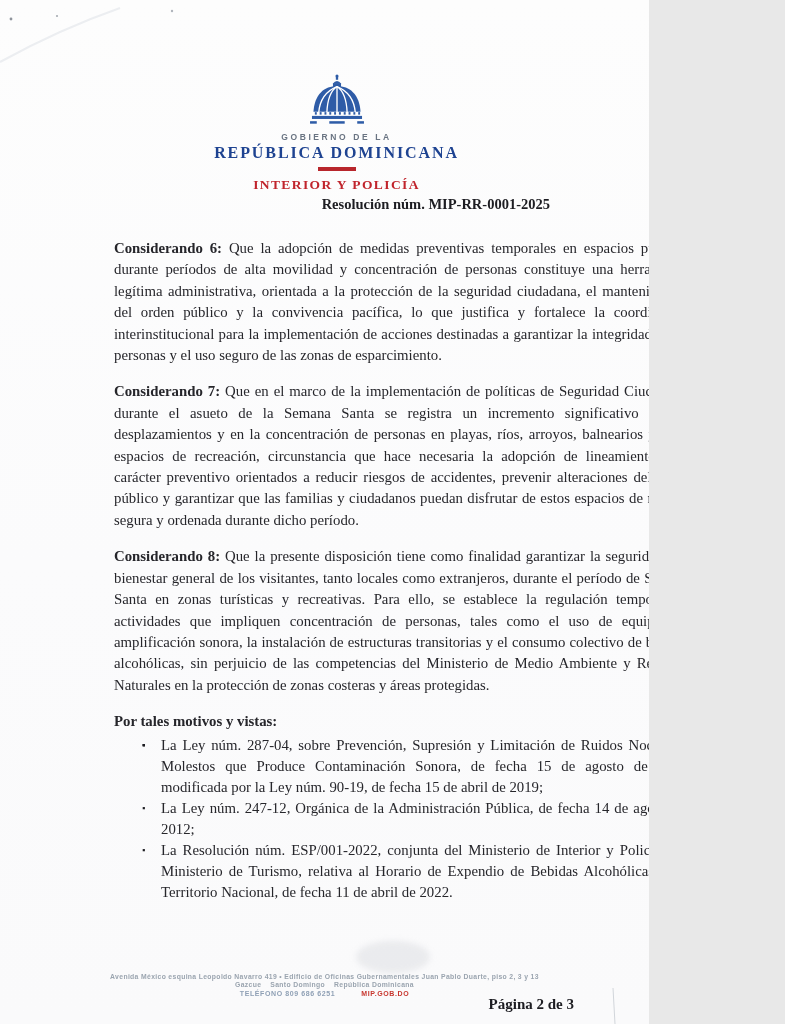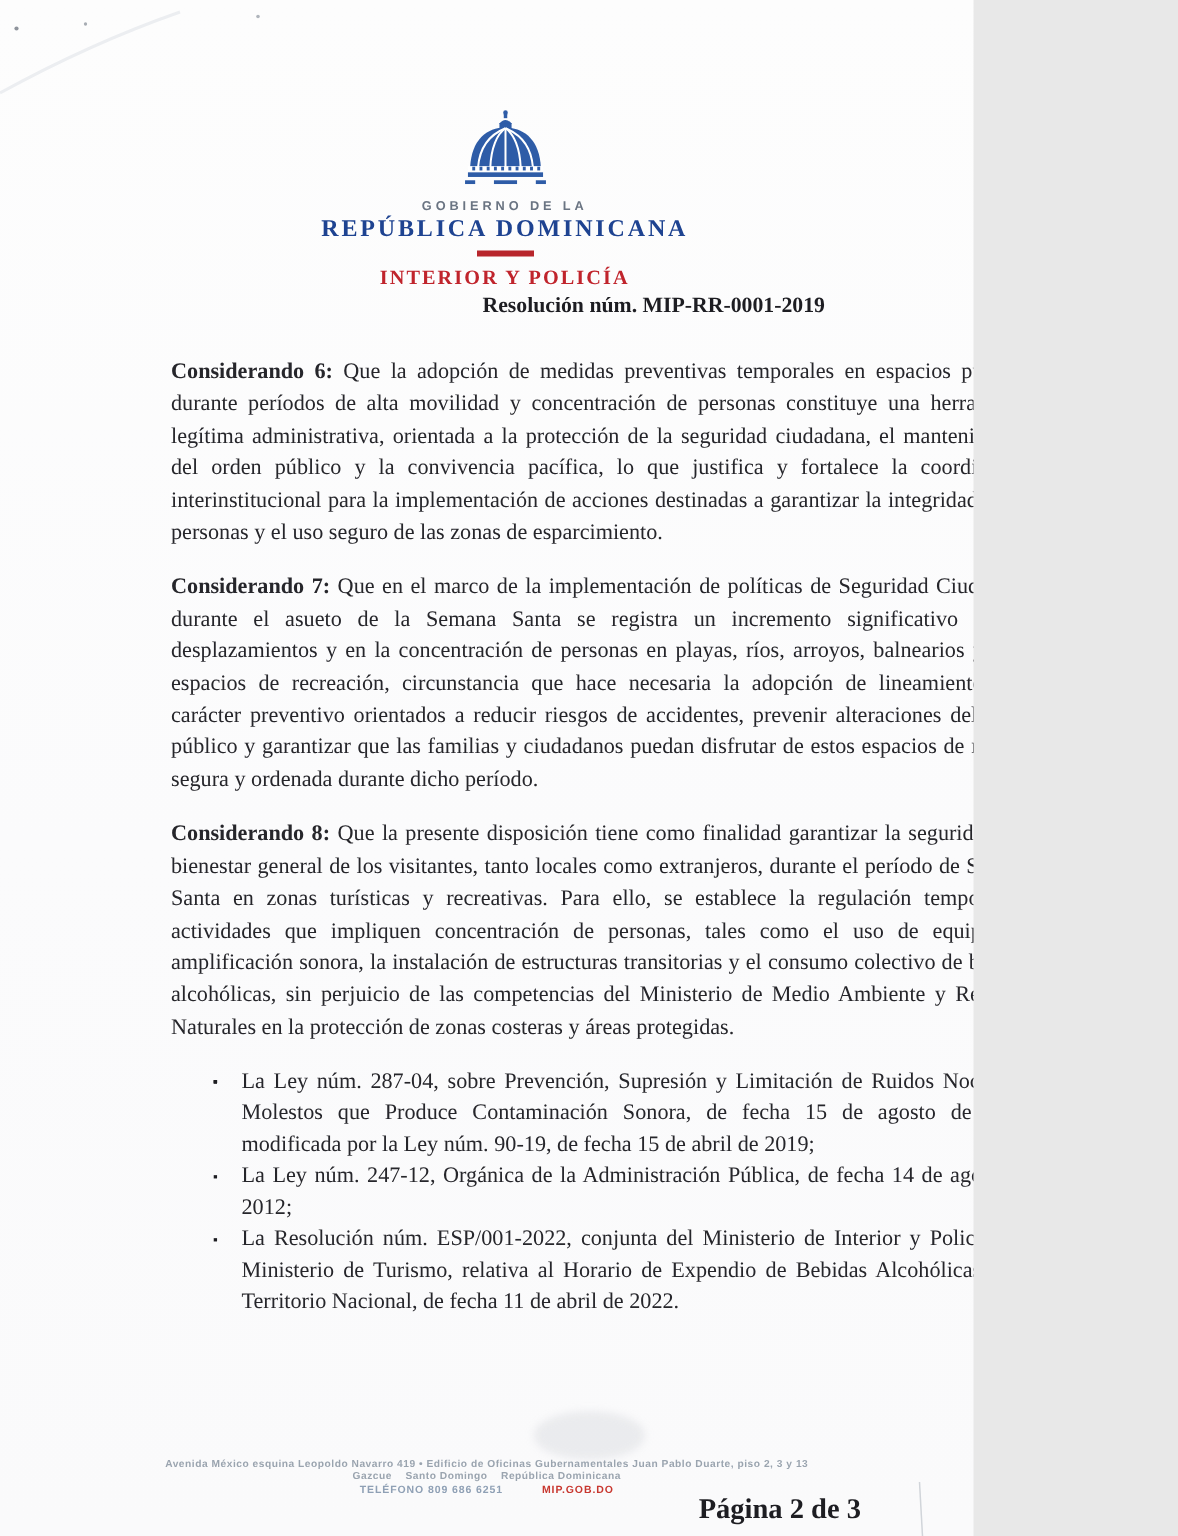--- a/index.html
+++ b/index.html
@@ -31,21 +31,21 @@
 
   
   .watermark{position:absolute;top:941px;left:356px;width:74px;height:32px;border-radius:50%;background:rgba(176,182,192,0.22);filter:blur(3px);}
   .footer{position:absolute;top:973px;left:0;right:0;text-align:center;font-family:"Liberation Sans",sans-serif;color:#98a2ae;}
   .footer .l1{font-size:6.8px;font-weight:700;letter-spacing:0.35px;color:#9aa4af;}
   .footer .l2{font-size:6.8px;font-weight:700;letter-spacing:0.35px;color:#9aa4af;margin-top:1px;}
   .footer .l3{font-size:7px;font-weight:700;letter-spacing:0.6px;margin-top:2px;}
   .footer .phone{color:#8fa0b5;}
   .footer .site{color:#c8372f;margin-left:26px;}
 
-  .page-num{position:absolute;top:996px;right:75px;font-size:19px;font-weight:700;color:#1d1d22;}
+  .page-num{position:absolute;top:996px;right:75px;font-size:15px;font-weight:700;color:#1d1d22;}
 
   
   .artifacts{position:absolute;inset:0;pointer-events:none;}
 </style>
 </head>
 <body>
 
 <div class="page">
 
   <div class="letterhead">
@@ -86,27 +86,28 @@
           </g>
         </svg>
       </span>
     </div>
     <div class="gob-line">GOBIERNO DE LA</div>
     <div class="rep-line">REPÚBLICA DOMINICANA</div>
     <div class="red-divider"></div>
     <div class="ministry-line">INTERIOR Y POLICÍA</div>
   </div>
 
-  <div class="res-num">Resolución núm. MIP-RR-0001-2019</div>
+  <div class="res-num">Resolución núm. MIP-RR-0001-2025</div>
 
   <div class="doc-body">
     <p class="para"><b>Considerando 6:</b><span> Que la adopción de medidas preventivas temporales en espacios públicos durante períodos de alta movilidad y concentración de personas constituye una herramienta legítima administrativa, orientada a la protección de la seguridad ciudadana, el mantenimiento del orden público y la convivencia pacífica, lo que justifica y fortalece la coordinación interinstitucional para la implementación de acciones destinadas a garantizar la integridad de las personas y el uso seguro de las zonas de esparcimiento.</span></p>
     <p class="para"><b>Considerando 7:</b><span> Que en el marco de la implementación de políticas de Seguridad Ciudadana, durante el asueto de la Semana Santa se registra un incremento significativo en los desplazamientos y en la concentración de personas en playas, ríos, arroyos, balnearios y otros espacios de recreación, circunstancia que hace necesaria la adopción de lineamientos con carácter preventivo orientados a reducir riesgos de accidentes, prevenir alteraciones del orden público y garantizar que las familias y ciudadanos puedan disfrutar de estos espacios de manera segura y ordenada durante dicho período.</span></p>
     <p class="para"><b>Considerando 8:</b><span> Que la presente disposición tiene como finalidad garantizar la seguridad y el bienestar general de los visitantes, tanto locales como extranjeros, durante el período de Semana Santa en zonas turísticas y recreativas. Para ello, se establece la regulación temporal de actividades que impliquen concentración de personas, tales como el uso de equipos de amplificación sonora, la instalación de estructuras transitorias y el consumo colectivo de bebidas alcohólicas, sin perjuicio de las competencias del Ministerio de Medio Ambiente y Recursos Naturales en la protección de zonas costeras y áreas protegidas.</span></p>
 
+    <div class="motives-heading">Por tales motivos y vistas:</div>
     <ul class="vistas">
       <li><span class="bullet">▪</span></li>
       <li><span class="bullet">▪</span></li>
       <li><span class="bullet">▪</span><span>La Ley núm. 287-04, sobre Prevención, Supresión y Limitación de Ruidos Nocivos y Molestos que Produce Contaminación Sonora, de fecha 15 de agosto de 2004, modificada por la Ley núm. 90-19, de fecha 15 de abril de 2019;</span></li>
       <li><span class="bullet">▪</span><span>La Ley núm. 247-12, Orgánica de la Administración Pública, de fecha 14 de agosto de 2012;</span></li>
       <li><span class="bullet">▪</span><span>La Resolución núm. ESP/001-2022, conjunta del Ministerio de Interior y Policía y el Ministerio de Turismo, relativa al Horario de Expendio de Bebidas Alcohólicas en el Territorio Nacional, de fecha 11 de abril de 2022.</span></li>
     </ul>
   </div>
 
   <div class="initials">

